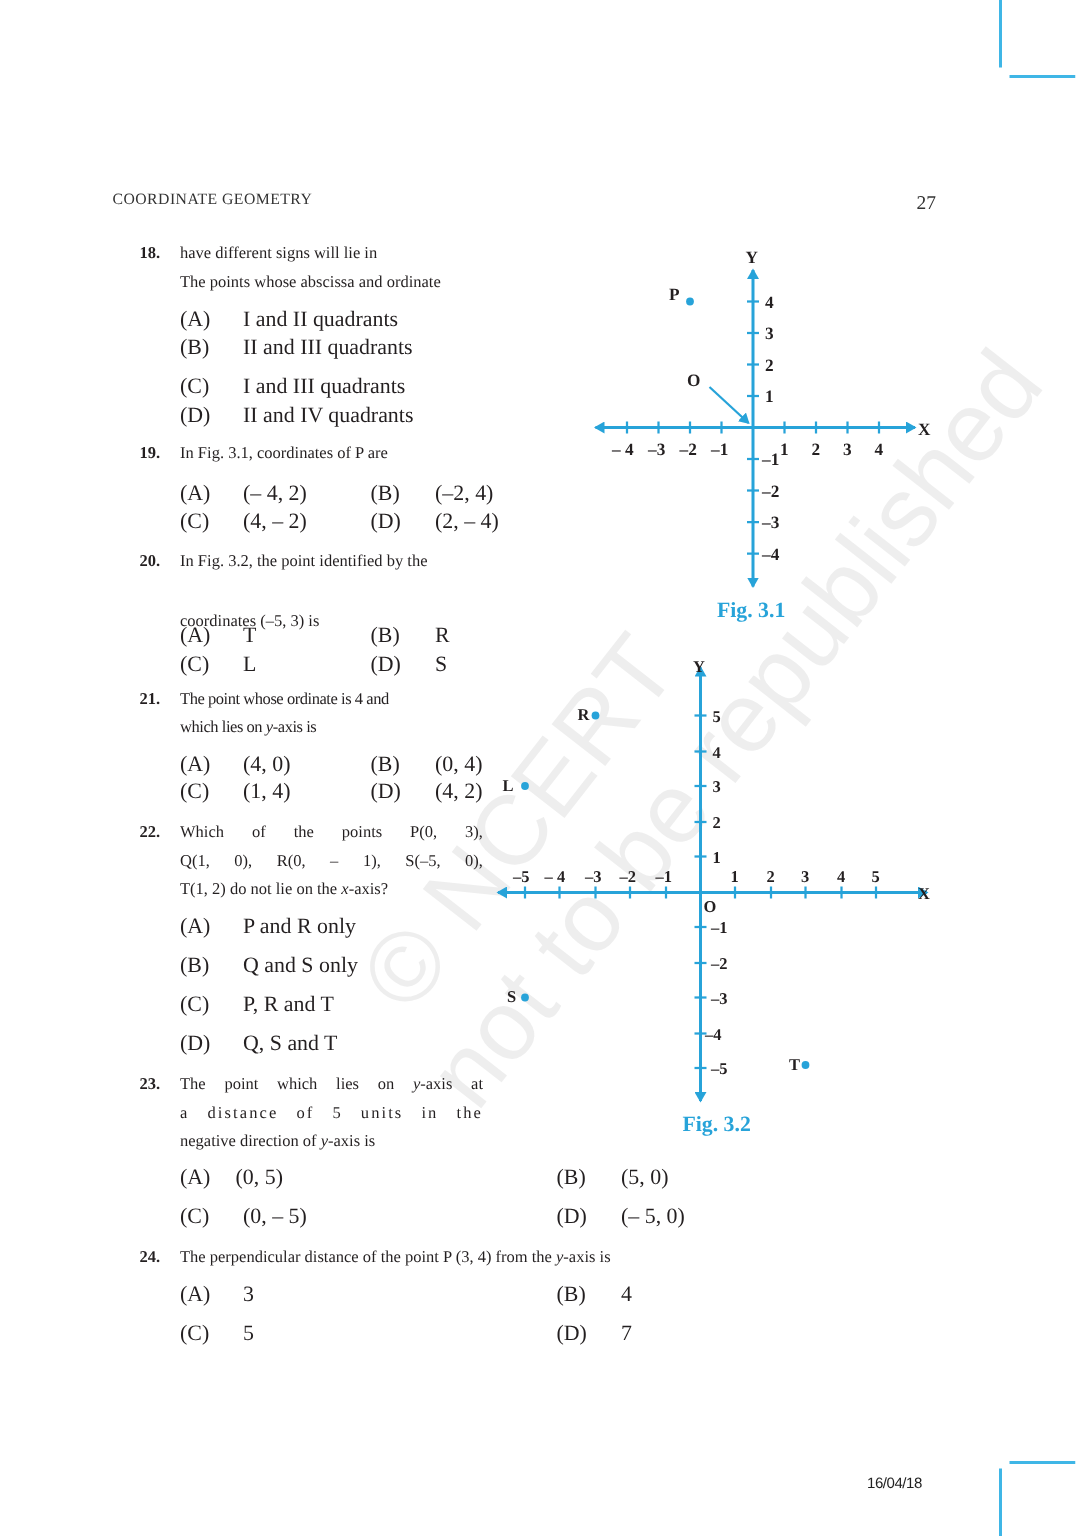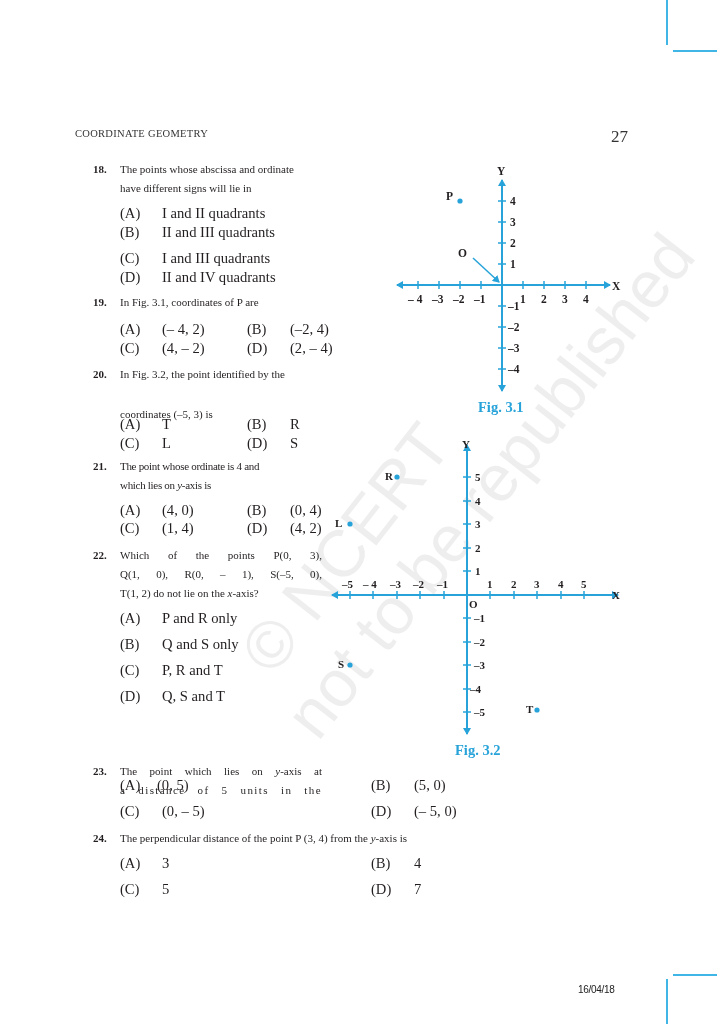--- a/index.html
+++ b/index.html
@@ -4,21 +4,21 @@
 <style>
   html, body { margin: 0; padding: 0; }
   body {
     width: 717px; height: 1024px; position: relative; overflow: hidden;
     background: #ffffff; color: #231f20;
     font-family: "Liberation Serif", "DejaVu Serif", serif;
   }
   .abs { position: absolute; }
   .crop { position: absolute; background: #3fb6e6; }
   .running-head { left: 75px; top: 128px; font-size: 10.5px; letter-spacing: 0.3px; color: #333; }
-  .page-num { left: 611px; top: 127px; font-size: 17px; color: #333; }
+  .page-num { left: 611px; top: 127px; font-size: 13px; color: #333; }
   .footer-date { left: 578px; top: 984px; font-size: 10px; font-family: "Liberation Sans", sans-serif; color: #222; letter-spacing: -0.3px; }
   .q { position: absolute; font-size: 11px; line-height: 19px; }
   .qnum { font-weight: bold; position: absolute; left: 0; top: 0; }
   .qtext { position: absolute; left: 27px; top: 0; }
   .opt { position: absolute; font-size: 14.6px; white-space: nowrap; }
   .opt .lbl { position: absolute; left: 0; }
   .opt .val { position: absolute; }
   .justify { text-align: justify; text-align-last: justify; }
   i { font-style: italic; }
   .fig-caption { font-family: "Liberation Serif", serif; font-weight: bold; color: #27a3d9; font-size: 14.5px; }
@@ -35,22 +35,22 @@
 
 <div class="abs running-head">COORDINATE GEOMETRY</div>
 <div class="abs page-num">27</div>
 
 <div class="abs watermark" style="left:225px; top:640px; transform: rotate(-52deg);">© NCERT</div>
 <div class="abs watermark" style="left:270px; top:705px; transform: rotate(-52deg);">not to be republished</div>
 
 <div class="q" style="left:93px; top:160px; width:290px; height:140px;">
   <span class="qnum">18.</span>
   <div class="qtext">
+    <div>have different signs will lie in</div>
     <div>The points whose abscissa and ordinate</div>
-    <div>have different signs will lie in</div>
   </div>
 </div>
 <div class="opt" style="left:120px; top:205px;">
     <span class="lbl">(A)</span>
     <span class="val" style="left:42px;">I and II quadrants</span>
   </div>
 <div class="opt" style="left:120px; top:224px;">
     <span class="lbl">(B)</span>
     <span class="val" style="left:42px;">II and III quadrants</span>
   </div>
@@ -150,25 +150,26 @@
   </div>
 <div class="opt" style="left:120px; top:662px;">
     <span class="lbl">(C)</span>
     <span class="val" style="left:42px;">P, R and T</span>
   </div>
 <div class="opt" style="left:120px; top:688px;">
     <span class="lbl">(D)</span>
     <span class="val" style="left:42px;">Q, S and T</span>
   </div>
 
-<div class="q" style="left:93px; top:714px; width:230px; height:60px;margin-top:48px;">
+<div class="q" style="left:93px; top:714px; width:230px; height:60px;">
   <span class="qnum">23.</span>
   <div class="qtext" style="width:202px;">
     <div class="justify"><span>The point which lies on </span><i>y</i><span>-axis at</span></div>
     <div class="justify" style="letter-spacing:1.4px;">a distance of 5 units in the</div>
+    <div style="white-space:nowrap;"><span>negative direction of </span><i>y</i><span>-axis is</span></div>
   </div>
 </div>
 <div class="opt" style="left:120px; top:777px;">
     <span class="lbl">(A)</span>
     <span class="val" style="left:37px;">(0, 5)</span>
   </div>
 <div class="opt" style="left:371px; top:777px;">
     <span class="lbl">(B)</span>
     <span class="val" style="left:43px;">(5, 0)</span>
   </div>

